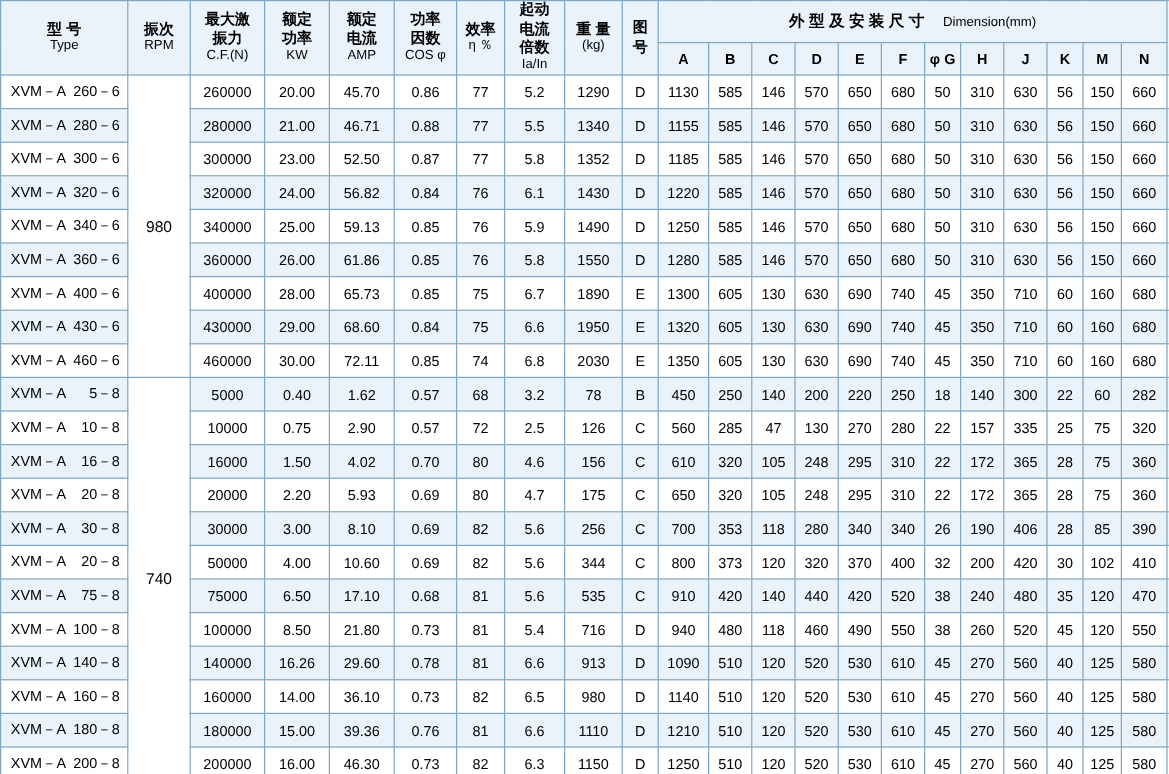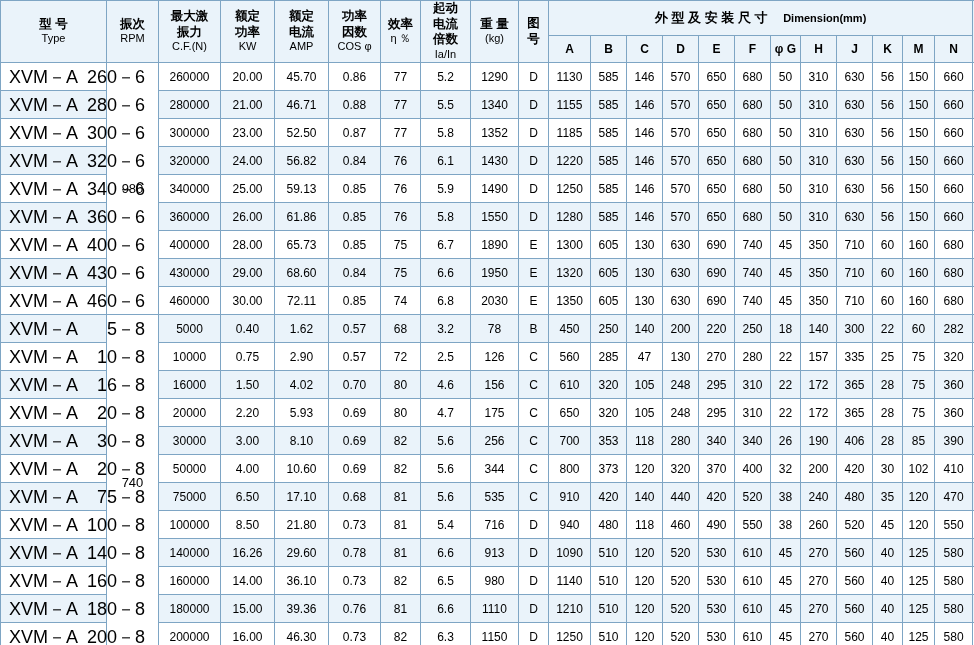--- a/index.html
+++ b/index.html
@@ -4,25 +4,25 @@
 <style>
   html,body{margin:0;padding:0;background:#ffffff;}
   body{font-family:"Liberation Sans","DejaVu Sans",sans-serif;}
   #sheet{width:974px;height:645px;position:relative;background:#fff;box-sizing:border-box;}
   table{border-collapse:collapse;width:974px;table-layout:fixed;}
   th,td{border:1px solid #7ea5c4;text-align:center;vertical-align:middle;font-size:12px;color:#000;padding:0;}
   thead th{background:#eaf3fa;font-weight:bold;line-height:1.25;}
   .hdr-main{height:34px;font-size:12.5px;}
   .hdr-sub{height:26px;font-size:12px;}
   .dim-group{height:34px;font-size:13px;font-weight:bold;}
-  .small{font-size:11px;font-weight:bold;margin-left:12px;}
+  .small{font-size:11px;font-weight:normal;margin-left:12px;}
   tbody td{height:27px;}
   tr.alt td{background:#eaf3fa;}
   tr.white td{background:#ffffff;}
-  td.type{text-align:left;padding-left:8px;white-space:pre;font-size:18px;}
+  td.type{text-align:left;padding-left:8px;white-space:pre;font-size:12px;}
   td.rpm{font-size:13px;}
   .hdr-main .l1{display:block;}
   .hdr-main .l2{display:block;font-weight:normal;font-size:11px;}
 </style>
 </head>
 <body>
 
 <div id="sheet">
   <table>
     <colgroup>

